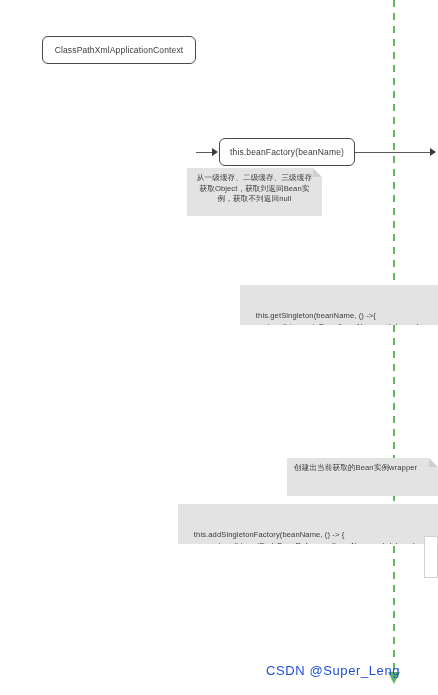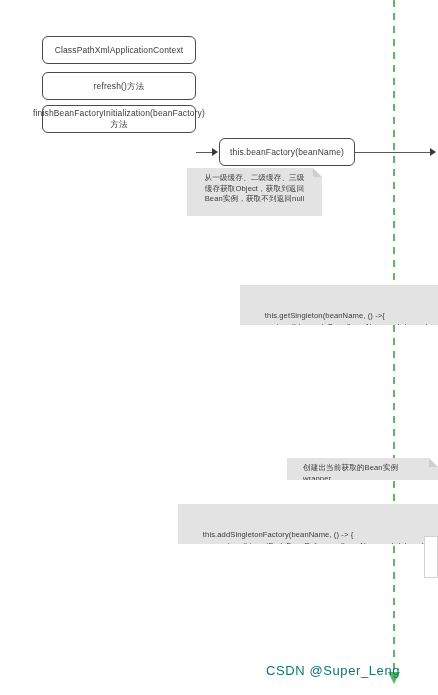--- a/index.html
+++ b/index.html
@@ -75,21 +75,21 @@
   }
 
   
   .note {
     position: absolute;
     box-sizing: border-box;
     background: #e3e3e3;
     color: #3a3a3a;
     font-size: 7.6px;
     line-height: 10.5px;
-    padding: 5px 16px;
+    padding: 5px 7px;
     letter-spacing: 0.1px;
     clip-path: polygon(0 0, calc(100% - 9px) 0, 100% 9px, 100% 100%, 0 100%);
   }
   .note .fold {
     position: absolute;
     top: 0;
     right: 0;
     width: 9px;
     height: 9px;
     background: #cfcfcf;
@@ -109,21 +109,21 @@
     width: 0; height: 0;
     border-top: 4px solid transparent;
     border-bottom: 4px solid transparent;
     border-left: 6px solid #3a3a3a;
   }
 
   
   .watermark {
     position: absolute;
     font-size: 13px;
-    color: #0f766e;
+    color: #1d4ed8;
     letter-spacing: 0.6px;
     white-space: nowrap;
   }
 
   
   .edge-box {
     position: absolute;
     box-sizing: border-box;
     background: #ffffff;
     border: 1px solid #d2d2d2;
@@ -139,23 +139,21 @@
 
 <div id="canvas">
 
   <div class="lifeline"></div>
   <div class="lifeline-arrow"></div>
 
   <div class="caption" style="left:44px; top:20px; width:150px;">程序入口</div>
 
   <div class="pbox" style="left:42px; top:36px; width:154px; height:28px;">ClassPathXmlApplicationContext</div>
 
-  <div class="pbox" style="left:42px; top:72px; width:154px; height:28px;">refresh()方法</div>
 
-  <div class="pbox" style="left:42px; top:105px; width:154px; height:28px;">finishBeanFactoryInitialization(beanFactory)方法</div>
 
 
   <div class="pbox" style="left:219px; top:138px; width:136px; height:28px;">this.beanFactory(beanName)</div>
 
   <div class="hline" style="left:196px; top:151.5px; width:17px;"></div>
   <div class="harrow" style="left:212px; top:148px;"></div>
 
   <div class="hline" style="left:355px; top:151.5px; width:76px;"></div>
   <div class="harrow" style="left:430px; top:148px;"></div>
 
@@ -164,21 +162,21 @@
     <span>从一级缓存、二级缓存、三级缓存获取Object，获取到返回Bean实例，获取不到返回null</span>
   </div>
 
   <div class="note note-code" style="left:228px; top:285px; width:210px; height:40px;">
     <span class="fold"></span>
     <span>this.getSingleton(beanName, () -&gt;{
       return this.createBean(beanName, mbd, args);
 }</span>
   </div>
 
-  <div class="note" style="left:287px; top:458px; width:151px; height:22px;">
+  <div class="note" style="left:287px; top:458px; width:151px; height:38px;">
     <span class="fold"></span>
     <span>创建出当前获取的Bean实例wrapper</span>
   </div>
 
   <div class="note note-code" style="left:166px; top:504px; width:272px; height:40px;">
     <span class="fold"></span>
     <span>this.addSingletonFactory(beanName, () -&gt; {
             return this.getEarlyBeanReference(beanName, mbd, bean);
 });</span>
   </div>

